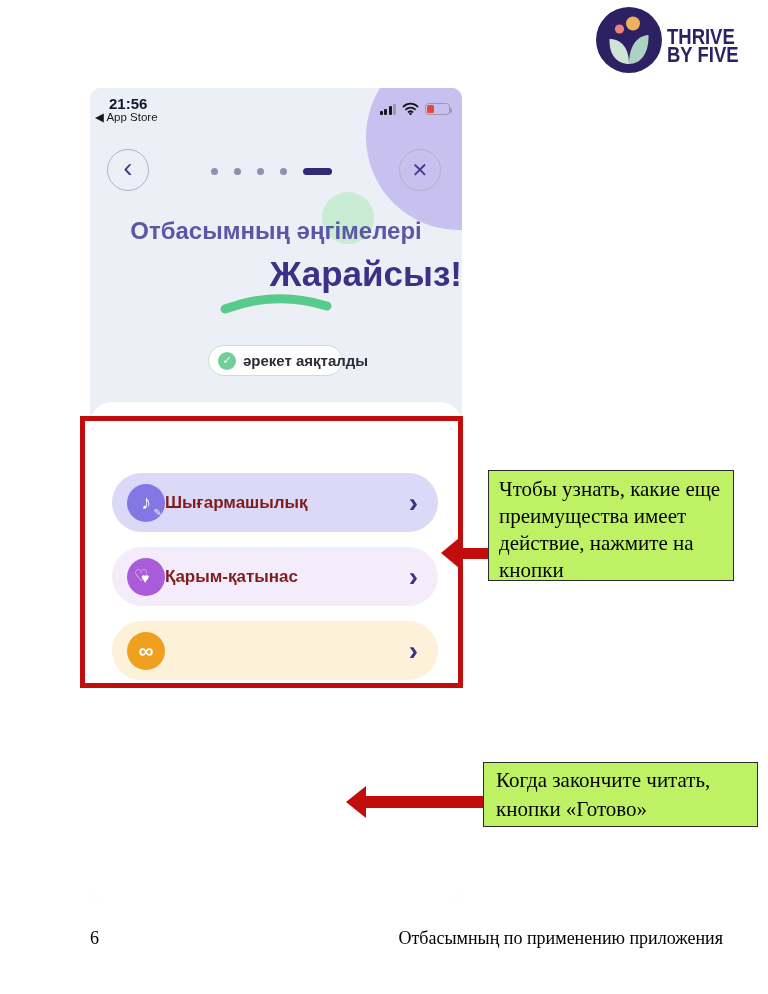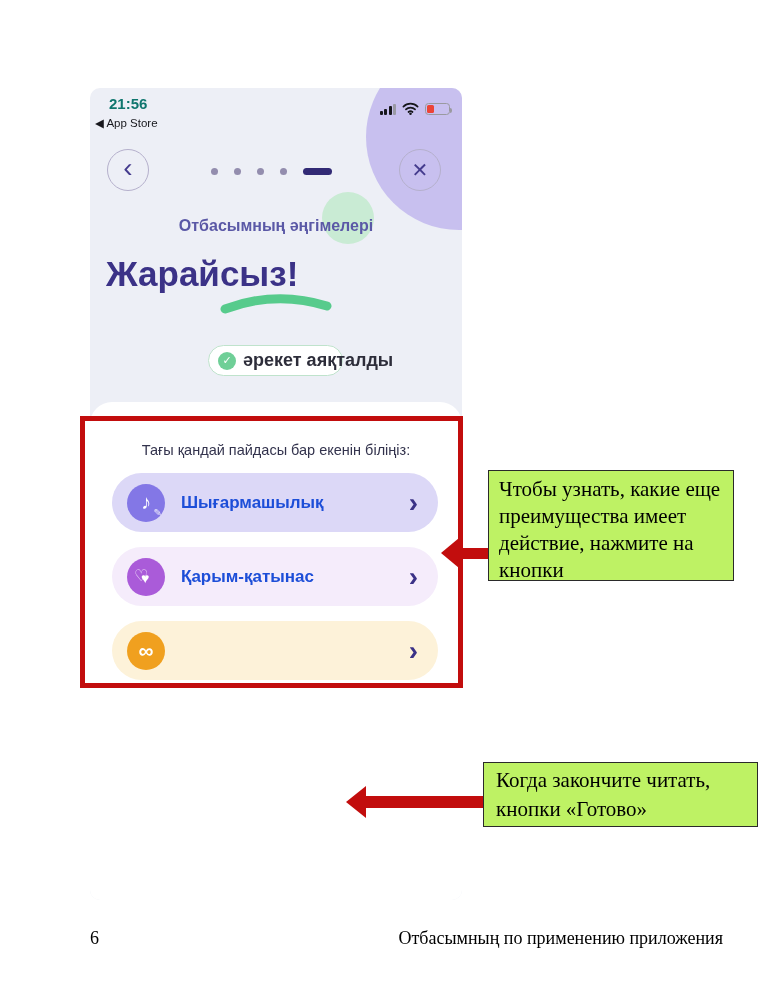--- a/index.html
+++ b/index.html
@@ -21,22 +21,22 @@
   
   .phone {
     position:absolute; left:90px; top:88px; width:372px; height:812px;
     background:#edeff6; border-radius:10px; overflow:hidden;
   }
   .deco-purple { position:absolute; left:276px; top:-44px; width:186px; height:186px;
     border-radius:50%; background:#c8c0ef; }
   .deco-green { position:absolute; left:232px; top:104px; width:52px; height:52px;
     border-radius:50%; background:#c9ebd4; }
 
-  .sb-time { position:absolute; left:19px; top:7px; font-size:15px; font-weight:bold; color:#0f766e; }
-  .sb-app { position:absolute; left:5px; top:28px; font-size:11.5px; color:#17171c; }
+  .sb-time { position:absolute; left:19px; top:7px; font-size:15px; font-weight:bold; color:#0f172a; }
+  .sb-app { position:absolute; left:5px; top:22px; font-size:11.5px; color:#17171c; }
   .sb-icons { position:absolute; right:12px; top:14px; display:flex; align-items:flex-end; gap:6px; }
   .sig { display:flex; align-items:flex-end; gap:1.5px; height:11px; }
   .sig i { display:block; width:3px; background:#17171c; border-radius:1px; }
   .sig i:nth-child(1){height:4px;} .sig i:nth-child(2){height:6px;}
   .sig i:nth-child(3){height:9px;} .sig i:nth-child(4){height:11px; background:#9a9aa5;}
   .battery { position:relative; width:25px; height:12px; border:1px solid #9a9aa0; border-radius:3.5px; }
   .battery .lvl { position:absolute; left:1px; top:1px; width:7px; height:8px; background:#ec4437; border-radius:1.5px; }
   .battery .nub { position:absolute; right:-3px; top:3.5px; width:2px; height:5px; background:#9a9aa0; border-radius:0 2px 2px 0; }
 
   .nav-circle {
@@ -46,51 +46,51 @@
   }
   .back-btn { left:17px; top:61px; font-size:28px; }
   .back-btn span { margin-top:-5px; }
   .close-btn { left:309px; top:61px; font-size:20px; }
   .dots { position:absolute; left:121px; top:76px; width:130px; height:14px;
     display:flex; align-items:center; gap:16px; }
   .dots i { display:block; width:7px; height:7px; border-radius:50%; background:#938dae; }
   .dots .dash { width:29px; height:7px; border-radius:4px; background:#322a75; }
 
   .screen-title { position:absolute; left:0; top:129px; width:100%; text-align:center;
-    font-size:16px; font-weight:600; color:#5a58a6; }
-  .big-title { position:absolute; left:16px; top:166px; width:100%; text-align:left;
+    font-size:24px; font-weight:600; color:#5a58a6; }
+  .big-title { position:absolute; left:0; top:166px; width:100%; text-align:right;
     font-size:35px; font-weight:bold; color:#3b3287; }
   .swoosh { position:absolute; left:128px; top:206px; }
 
   .badge { position:absolute; left:118px; top:257px; width:135px; height:31px;
     background:#fff; border:1.5px solid #bfe3cc; border-radius:16px;
     display:flex; align-items:center; gap:7px; padding:0 9px; }
   .badge-check { width:18px; height:18px; border-radius:50%; background:#6fcf97;
     color:#fff; font-size:11px; display:flex; align-items:center; justify-content:center; flex:0 0 auto; }
-  .badge-label { font-size:18px; font-weight:bold; color:#2d2d3a; white-space:nowrap; }
+  .badge-label { font-size:15px; font-weight:bold; color:#2d2d3a; white-space:nowrap; }
 
   .card { position:absolute; left:0; top:314px; width:372px; height:498px;
     background:#ffffff; border-radius:22px 22px 0 0; }
   .prompt { position:absolute; left:0; top:40px; width:100%; text-align:center;
     font-size:14.5px; color:#33334d; }
 
   .pill { position:absolute; left:22px; width:326px; height:59px; border-radius:30px;
     display:flex; align-items:center; padding:0 20px 0 15px; cursor:pointer; }
   .pill-1 { top:71px; background:#dcd8f7; }
   .pill-2 { top:145px; background:#f5ecfb; }
   .pill-3 { top:219px; background:#fdf2d9; }
   .pill-icon { position:relative; width:38px; height:38px; border-radius:50%; flex:0 0 auto;
     display:flex; align-items:center; justify-content:center; color:#fff; }
   .pill-1 .pill-icon { background:#8377e6; font-size:20px; }
   .pill-2 .pill-icon { background:#aa5bd9; }
   .pill-3 .pill-icon { background:#f0a01f; font-size:21px; font-weight:bold; }
   .pill-icon .sub { position:absolute; right:3px; bottom:4px; font-size:10px; opacity:.85; }
   .heart-o { position:absolute; left:7px; top:8px; font-size:16px; opacity:.75; }
   .heart-f { position:absolute; left:14px; top:12px; font-size:14px; }
-  .pill-label { margin-left:16px; font-size:17px; font-weight:bold; color:#1d4ed8; }
+  .pill-label { margin-left:0; font-size:17px; font-weight:bold; color:#7f1d1d; }
   .pill-chevron { margin-left:auto; font-size:28px; font-weight:bold; color:#3b3287; line-height:20px; }
 
   
   .red-rect { position:absolute; left:80px; top:416px; width:383px; height:272px;
     border:5px solid #c20d0d; }
   .note-box { position:absolute; background:#bef264; border:1px solid #2a2a2a;
     font-family:"Liberation Serif", serif; color:#000; }
   .note-1 { left:488px; top:470px; width:246px; height:111px; font-size:21px;
     line-height:27px; padding:5px 10px; }
   .note-2 { left:483px; top:762px; width:275px; height:65px; font-size:21px;
@@ -112,20 +112,33 @@
   .footer-page { position:absolute; left:90px; top:928px; font-family:"Liberation Serif", serif;
     font-size:18px; color:#000; }
   .footer-title { position:absolute; right:45px; top:928px; font-family:"Liberation Serif", serif;
     font-size:18px; color:#000; }
 </style>
 </head>
 <body>
 
 <div class="page">
 
+  <div class="logo">
+    <svg class="logo-mark" viewBox="0 0 66 66" width="66" height="66">
+      <circle cx="33" cy="33" r="33" fill="#2d2163"></circle>
+      <path d="M33 57 C21 57 13 48 13.5 32 C26 32 33 42 33 57 Z" fill="#cfe3d8"></path>
+      <path d="M33 57 C45 57 53 46 52.5 28 C39 29 33 42 33 57 Z" fill="#aed2c2"></path>
+      <circle cx="23.5" cy="22" r="4.6" fill="#e8837d"></circle>
+      <circle cx="37" cy="16.5" r="7" fill="#edb15e"></circle>
+    </svg>
+    <div class="logo-text">
+      <div>THRIVE</div>
+      <div>BY FIVE</div>
+    </div>
+  </div>
 
   <div class="phone">
     <div class="deco-purple"></div>
     <div class="deco-green"></div>
 
     <div class="sb-time">21:56</div>
     <div class="sb-app">◀ App Store</div>
     <div class="sb-icons">
       <span class="sig">
           <i></i>
@@ -162,21 +175,20 @@
     <svg class="swoosh" width="116" height="22" viewBox="0 0 116 22">
       <path d="M7 15 Q 58 -4 109 12" stroke="#57cb8c" stroke-width="9" fill="none" stroke-linecap="round"></path>
     </svg>
 
     <div class="badge">
       <span class="badge-check">✓</span>
       <span class="badge-label">әрекет аяқталды</span>
     </div>
 
     <div class="card">
-      <div class="prompt">Тағы қандай пайдасы бар екенін біліңіз:</div>
 
       <div class="pill pill-1">
         <span class="pill-icon">
           <span>♪</span>
           <span class="sub">✎</span>
         </span>
         <span class="pill-label">Шығармашылық</span>
         <span class="pill-chevron">›</span>
       </div>
 

